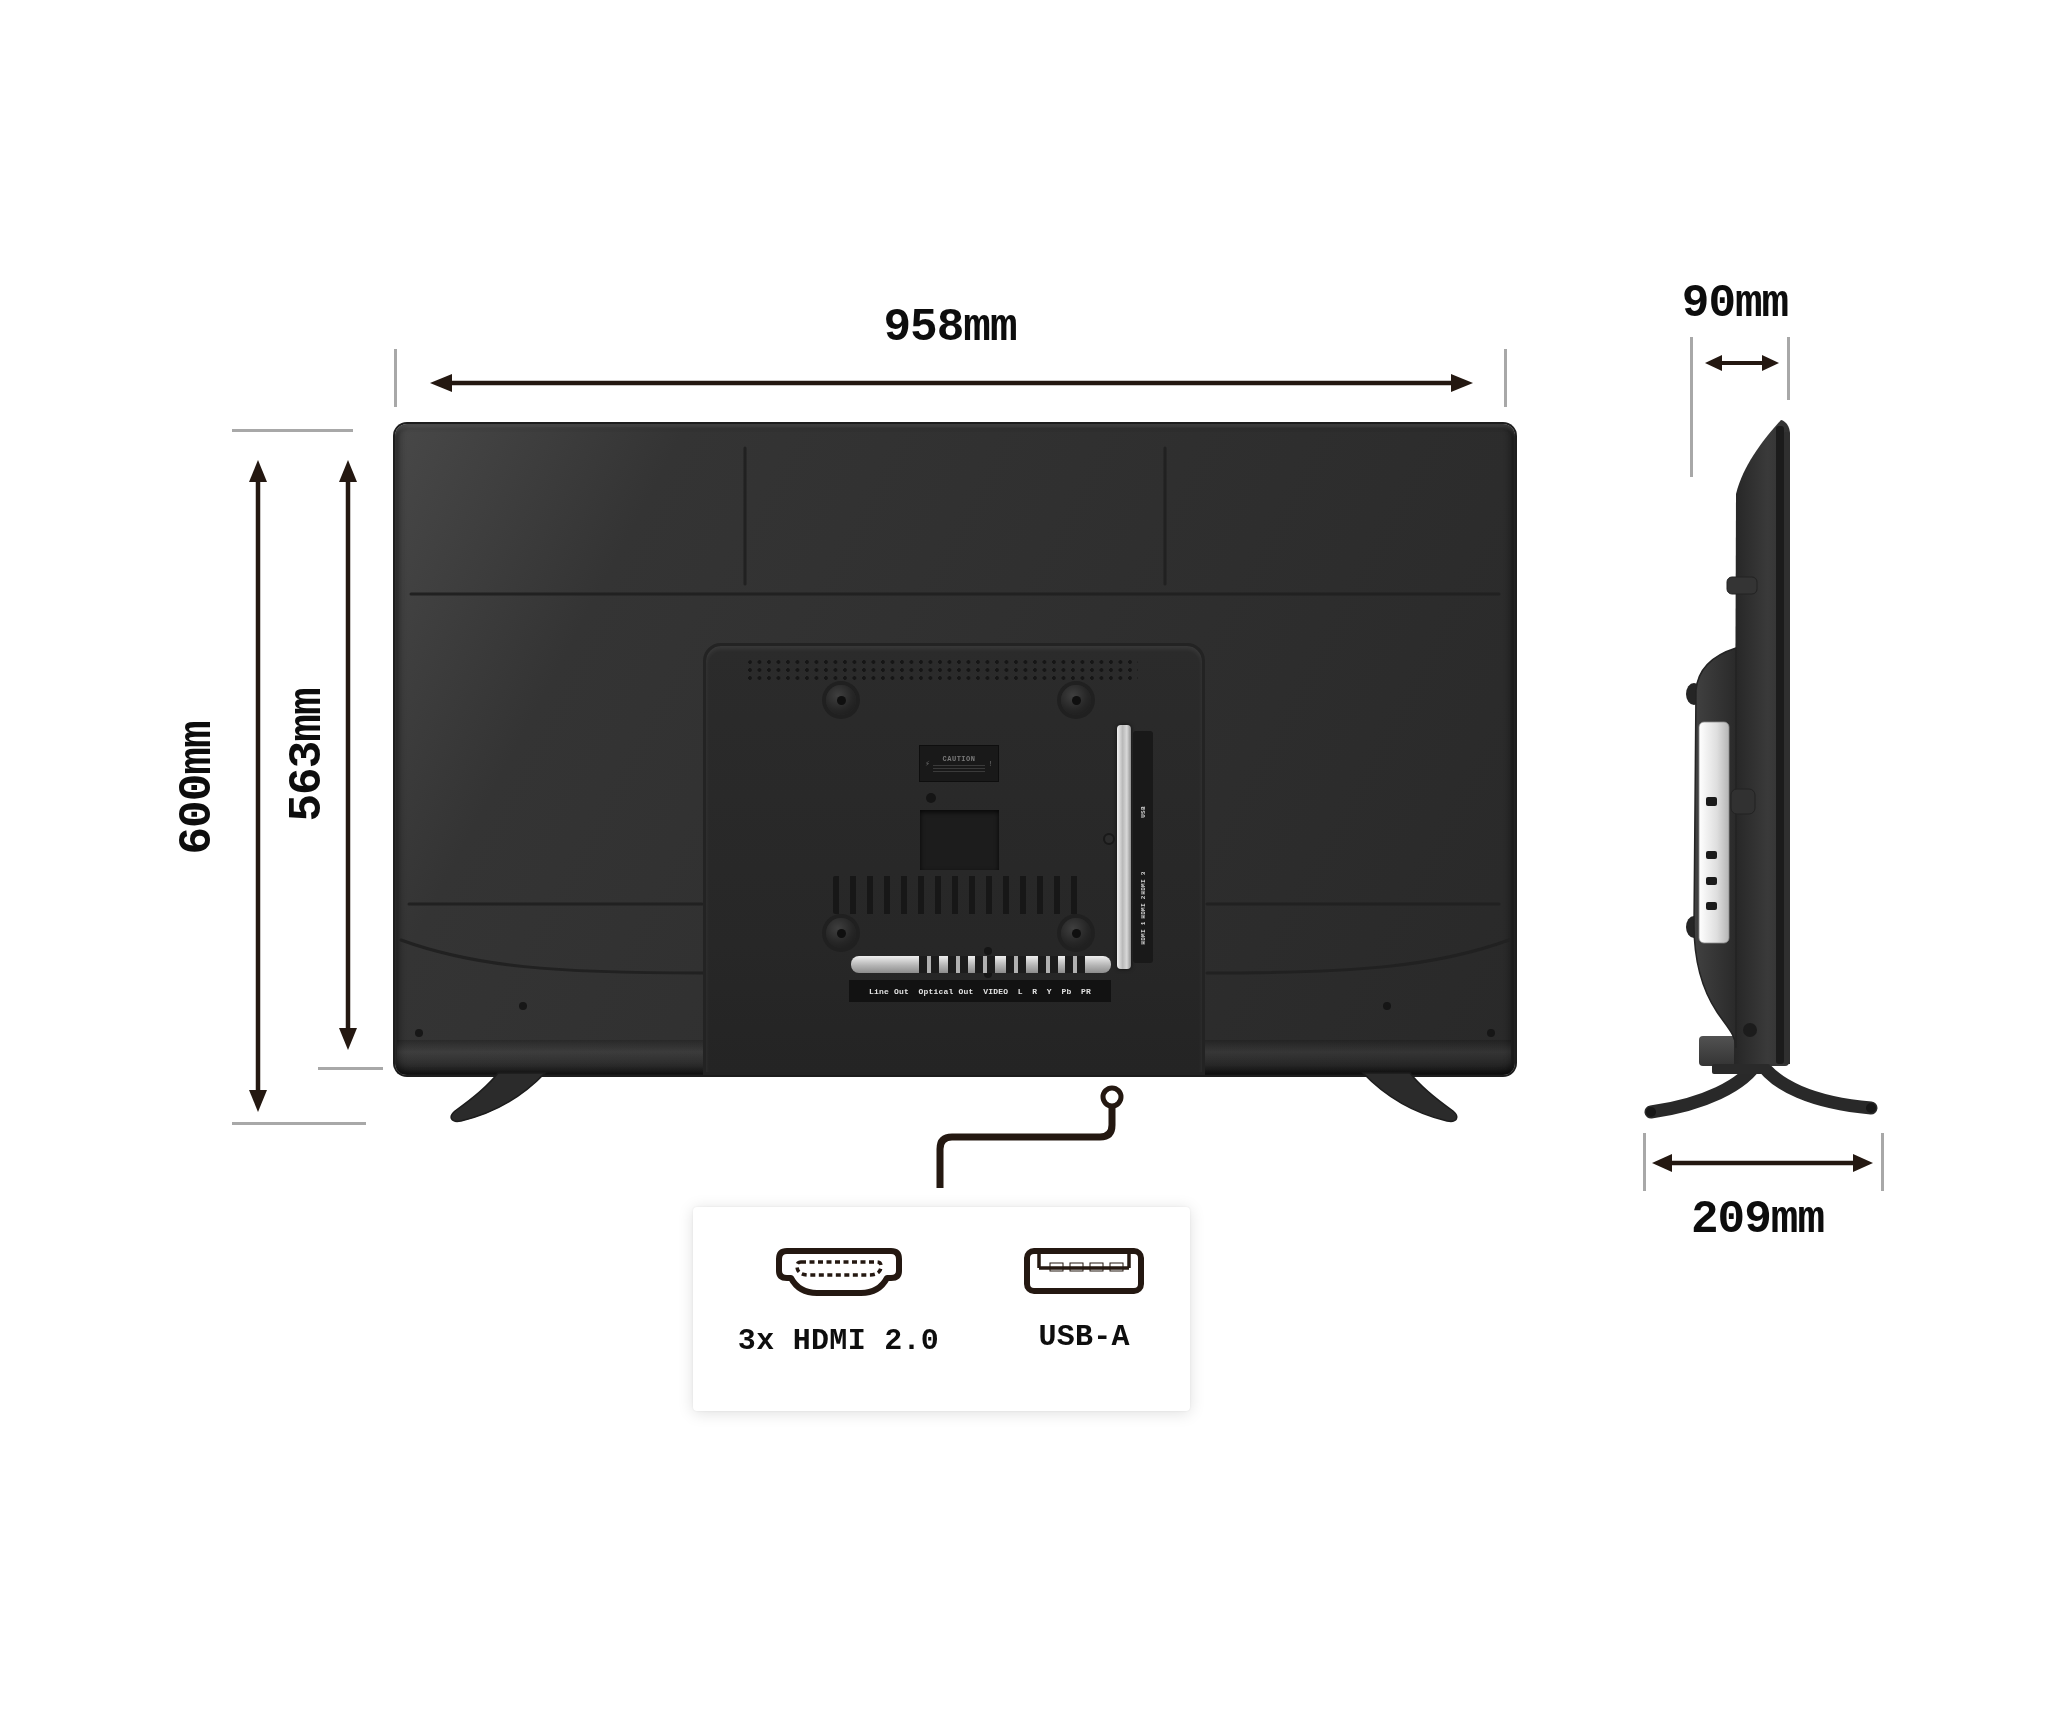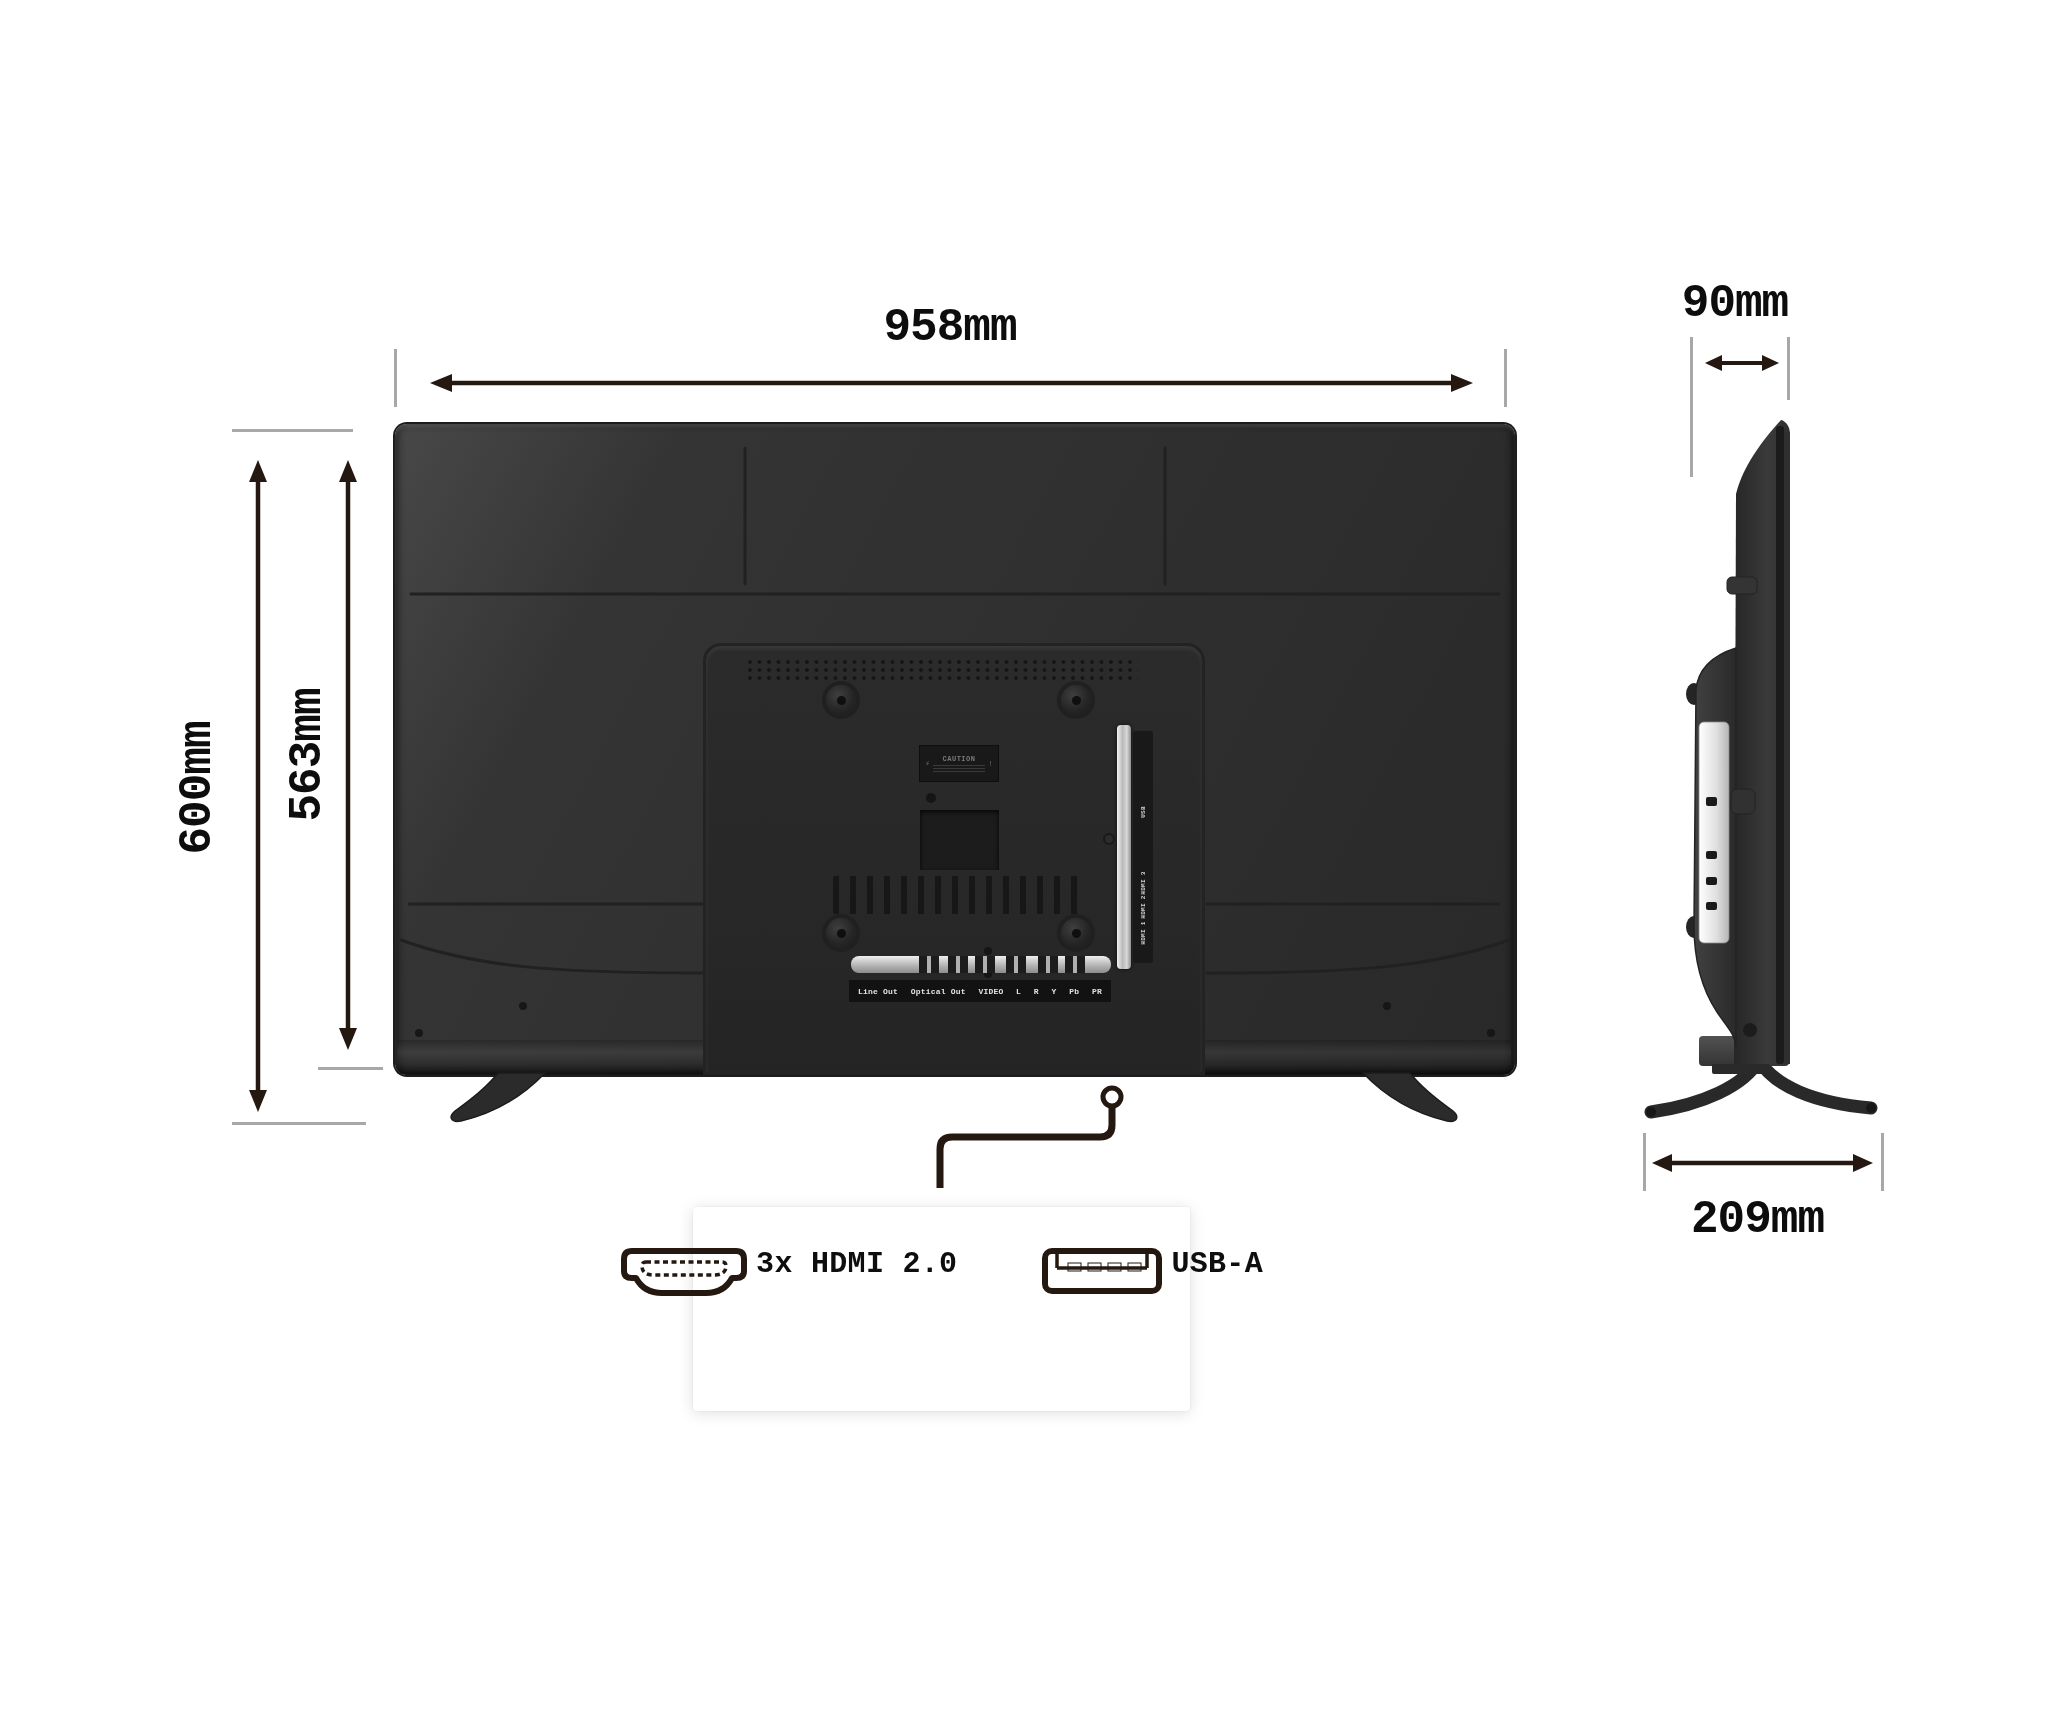--- a/index.html
+++ b/index.html
@@ -62,30 +62,30 @@
     background:#191919;}
   .side-port-label{position:absolute;width:26px;height:14px;display:flex;align-items:center;
     justify-content:center;font-size:6px;font-weight:700;color:#cfcfcf;transform:rotate(-90deg);
     white-space:nowrap;letter-spacing:.3px;}
   .bottom-strip-metal{position:absolute;left:145px;top:310px;width:260px;height:17px;border-radius:8px;
     background:linear-gradient(180deg,#efefef,#b5b5b5 55%,#8c8c8c);}
   .bottom-connector{position:absolute;top:310px;width:20px;height:17px;
     background:linear-gradient(90deg,#1c1c1c 0 8px,#b0b0b0 8px 12px,#1c1c1c 12px 20px);}
   .bottom-label-bar{position:absolute;left:143px;top:334px;width:262px;height:22px;border-radius:0;
     background:#121212;display:flex;align-items:center;justify-content:space-between;
-    padding:0 9px;box-sizing:border-box;}
+    padding:0 20px;box-sizing:border-box;}
   .bottom-label-bar span{font-size:8px;font-weight:600;color:#e2e2e2;letter-spacing:.2px;
     white-space:nowrap;}
   
   .callout-svg{position:absolute;left:920px;top:1080px;overflow:visible;}
   .detail-box{position:absolute;left:693px;top:1207px;width:497px;height:204px;background:#ffffff;
     border-radius:4px;box-shadow:0 2px 16px rgba(0,0,0,.13),0 0 2px rgba(0,0,0,.08);
     display:flex;align-items:flex-start;justify-content:center;gap:84px;padding-top:40px;
     box-sizing:border-box;}
-  .port-item{display:flex;align-items:flex-start;gap:8px;}
+  .port-item{display:flex;flex-direction:column;align-items:center;gap:25px;}
   .port-label{font-size:30px;font-weight:700;color:#0e0e0e;letter-spacing:.3px;white-space:nowrap;}
   .port-icon path,.port-icon rect,.port-icon line{stroke:#241811;fill:none;}
   
   .side-svg{position:absolute;left:1600px;top:380px;overflow:visible;}
 </style>
 </head>
 <body>
 
 <div class="canvas">
 

